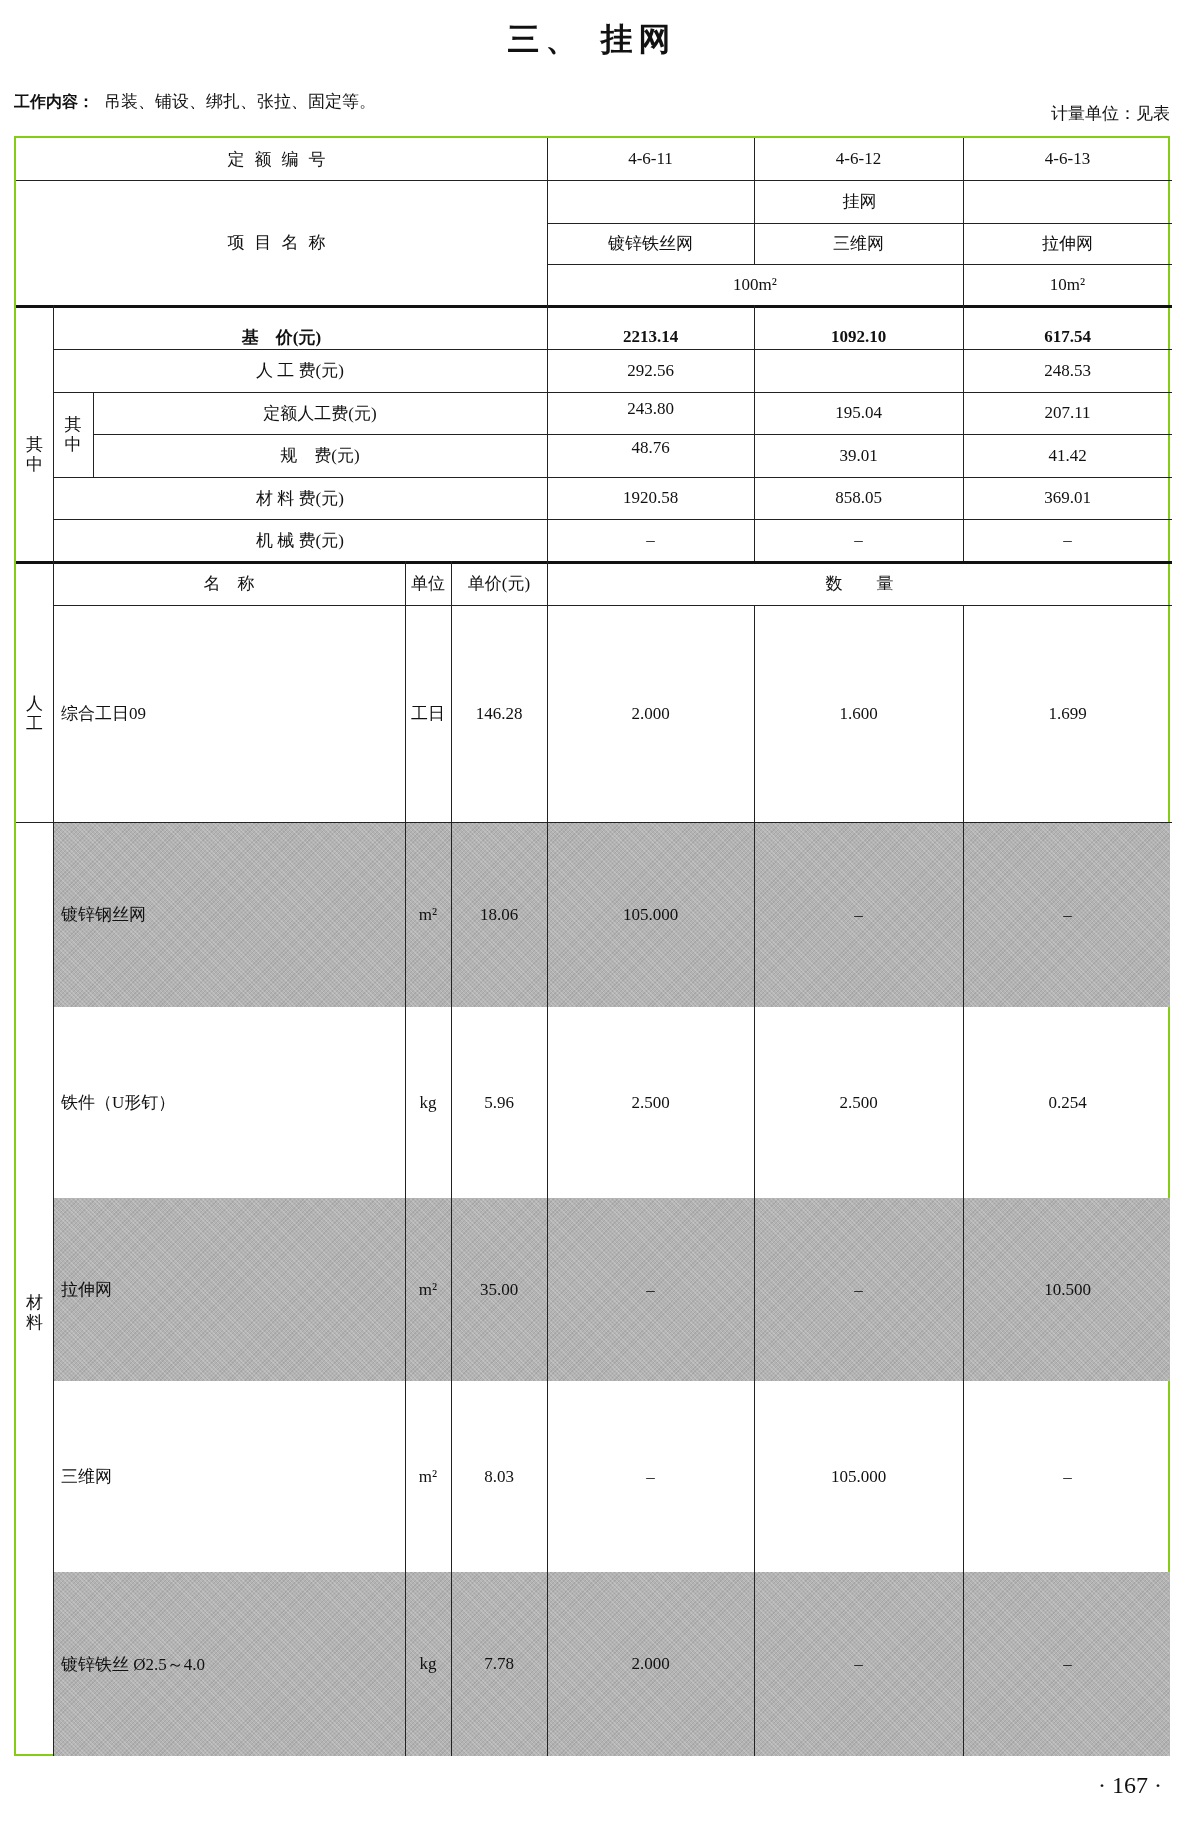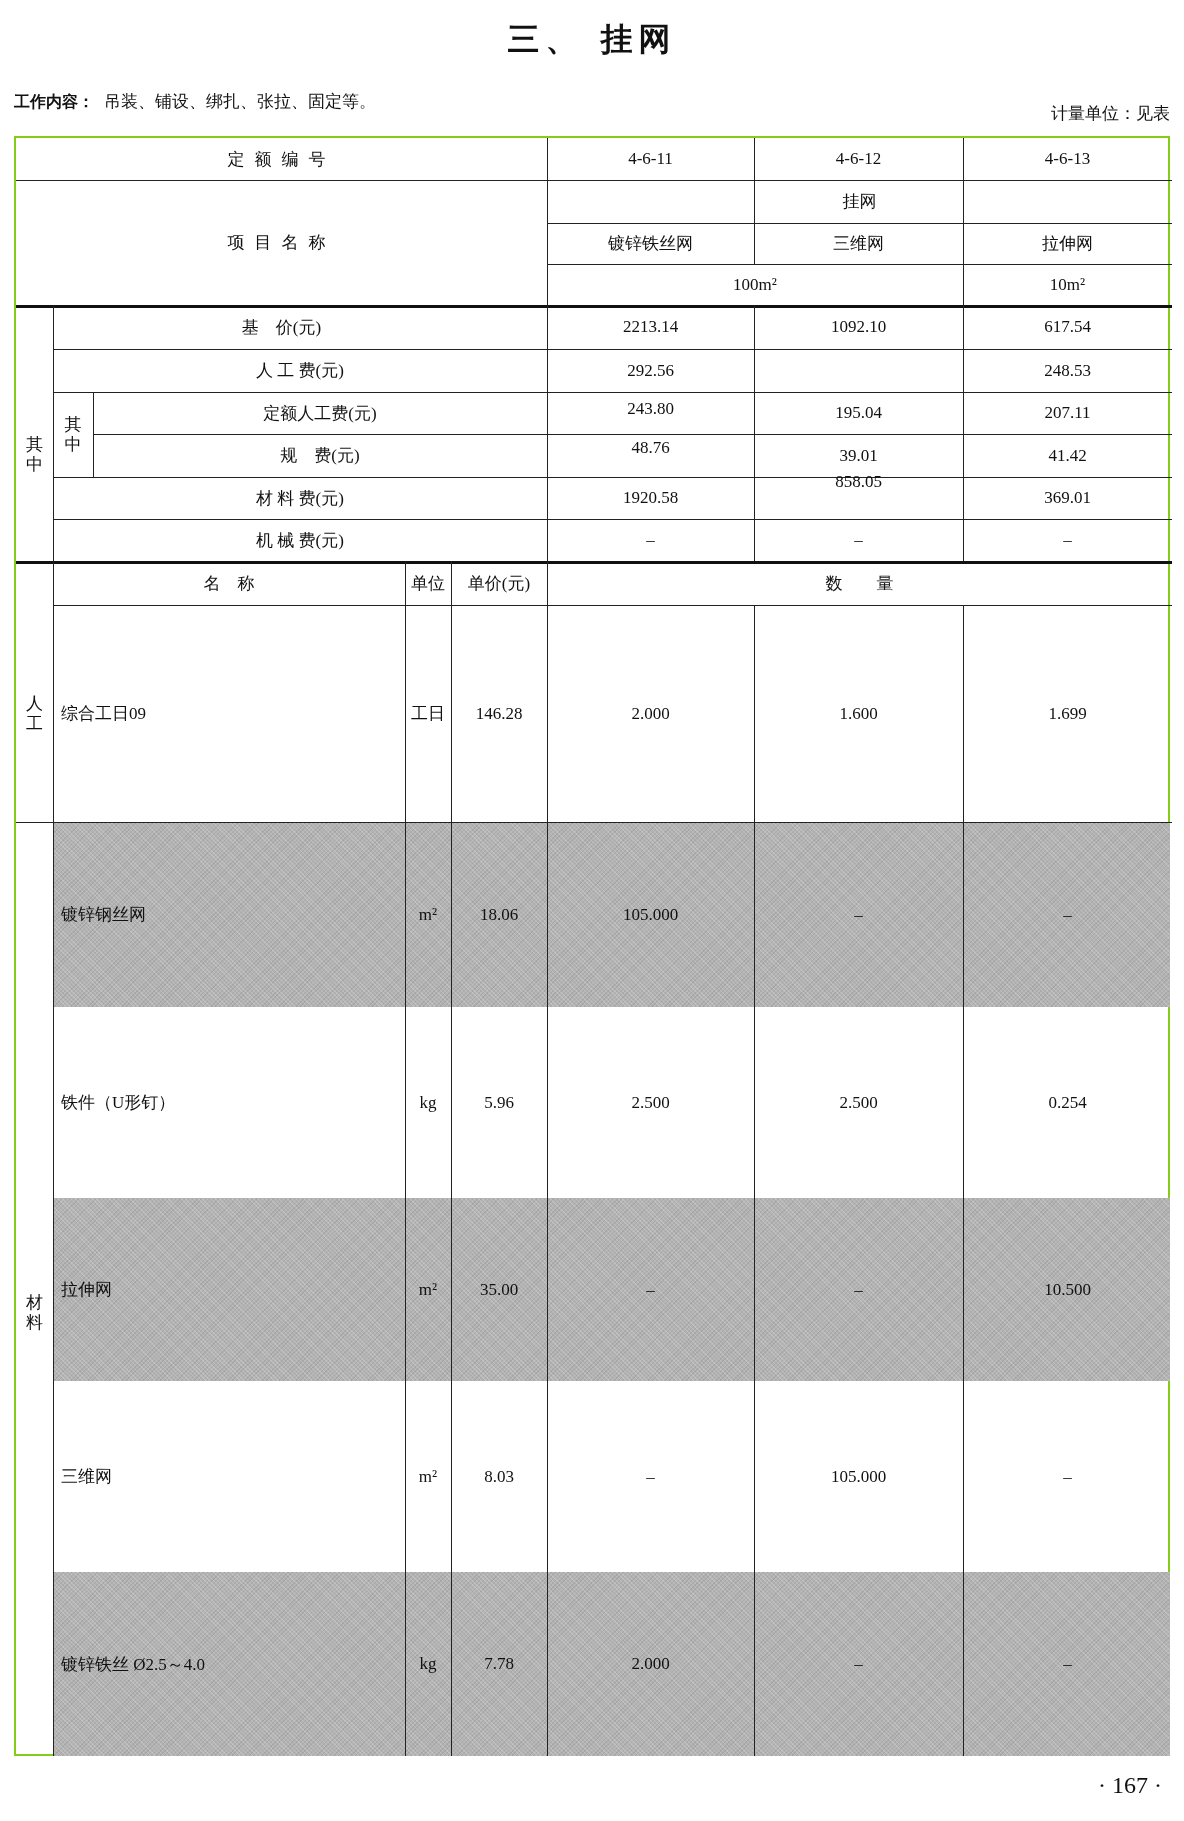--- a/index.html
+++ b/index.html
@@ -17,21 +17,21 @@
   .c { position:absolute; box-sizing:border-box; display:flex; align-items:center; justify-content:center;
        font-size:17px; text-align:center; }
   .hl { position:absolute; height:1px; background:#222; }
   .hl.thick { height:3px; background:#111; }
   .vl { position:absolute; width:1px; background:#222; }
   .shade { position:absolute; background-color:#b3b3b3;
            background-image:repeating-linear-gradient(45deg, rgba(255,255,255,0.18) 0 1px, transparent 1px 3px),
                             repeating-linear-gradient(-45deg, rgba(0,0,0,0.08) 0 1px, transparent 1px 3px); }
   .left { justify-content:flex-start; padding-left:8px; }
   .vert { flex-direction:column; line-height:1.15; }
-  .bold { font-weight:normal; }
+  .bold { font-weight:bold;margin-top:10px; }
   .sp { letter-spacing:10px; }
 </style>
 </head>
 <body>
 
 <div class="title">三、 挂网</div>
 <div class="work">
   <span class="lbl">工作内容：</span><span>吊装、铺设、绑扎、张拉、固定等。</span>
 </div>
 <div class="unitnote">计量单位：见表</div>
@@ -100,21 +100,21 @@
   <div class="c" style="left:738px;top:254px;width:209px;height:42px">195.04</div>
   <div class="c" style="left:947px;top:254px;width:209px;height:42px">207.11</div>
 
   <div class="c" style="left:77px;top:296px;width:454px;height:43px;white-space:pre">规    费(元)</div>
   <div class="c" style="left:531px;top:288px;width:207px;height:43px">48.76</div>
   <div class="c" style="left:738px;top:296px;width:209px;height:43px">39.01</div>
   <div class="c" style="left:947px;top:296px;width:209px;height:43px">41.42</div>
 
   <div class="c" style="left:37px;top:339px;width:494px;height:42px;white-space:pre">材 料 费(元)</div>
   <div class="c" style="left:531px;top:339px;width:207px;height:42px">1920.58</div>
-  <div class="c" style="left:738px;top:323px;width:209px;height:42px">858.05</div>
+  <div class="c" style="left:738px;top:339px;width:209px;height:42px">858.05</div>
   <div class="c" style="left:947px;top:339px;width:209px;height:42px">369.01</div>
 
   <div class="c" style="left:37px;top:381px;width:494px;height:42px;white-space:pre">机 械 费(元)</div>
   <div class="c" style="left:531px;top:381px;width:207px;height:42px">–</div>
   <div class="c" style="left:738px;top:381px;width:209px;height:42px">–</div>
   <div class="c" style="left:947px;top:381px;width:209px;height:42px">–</div>
 
   <div class="c" style="left:37px;top:423px;width:352px;height:44px;white-space:pre">名    称</div>
   <div class="c" style="left:389px;top:423px;width:46px;height:44px">单位</div>
   <div class="c" style="left:435px;top:423px;width:96px;height:44px">单价(元)</div>

